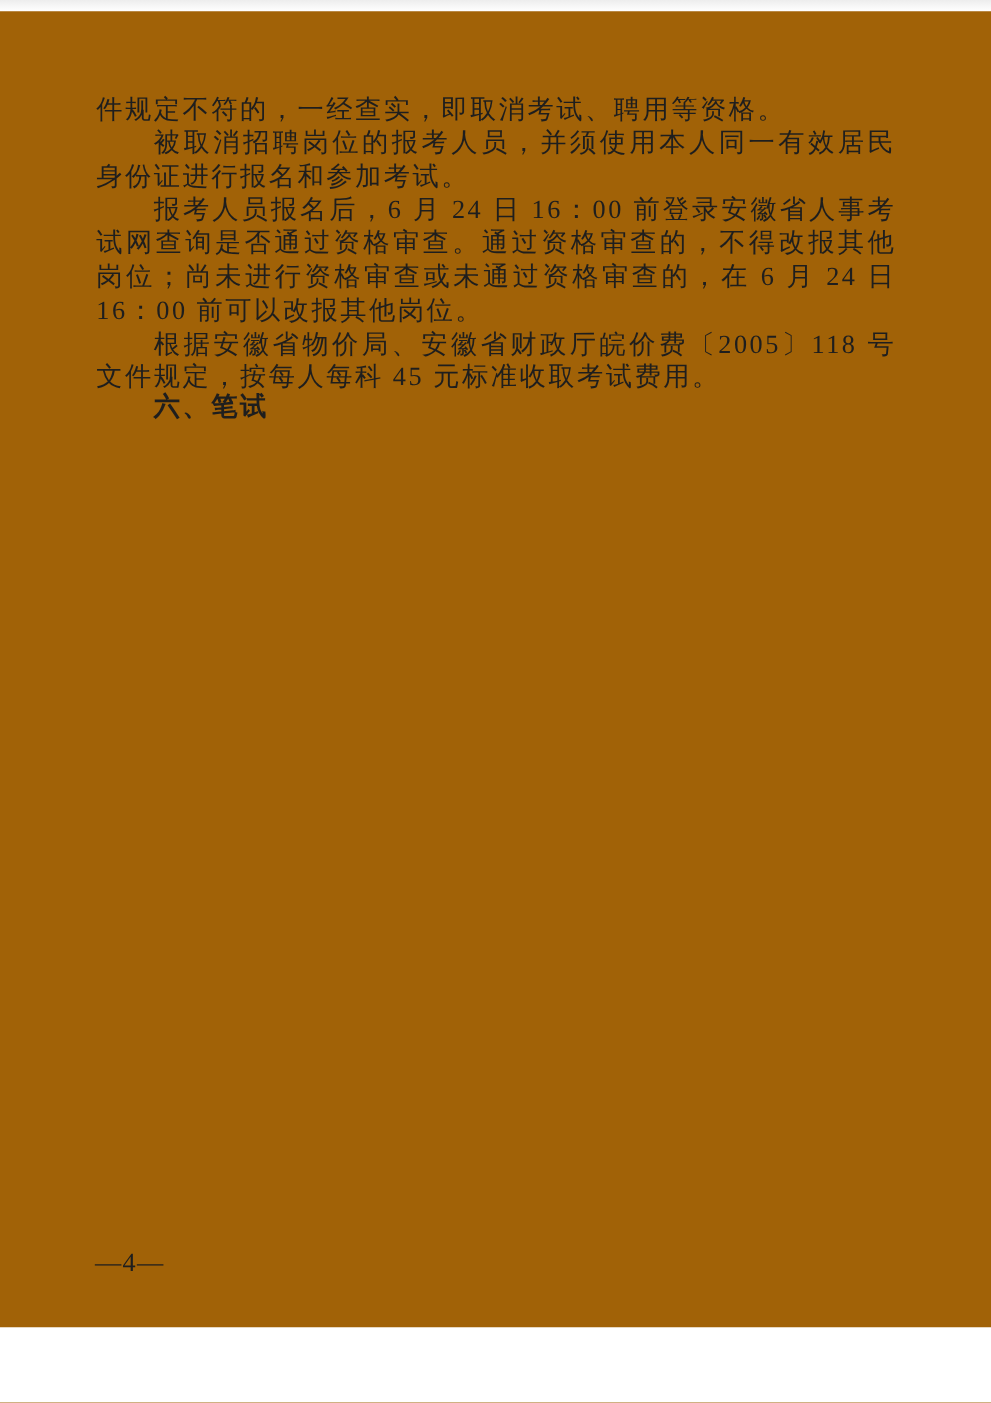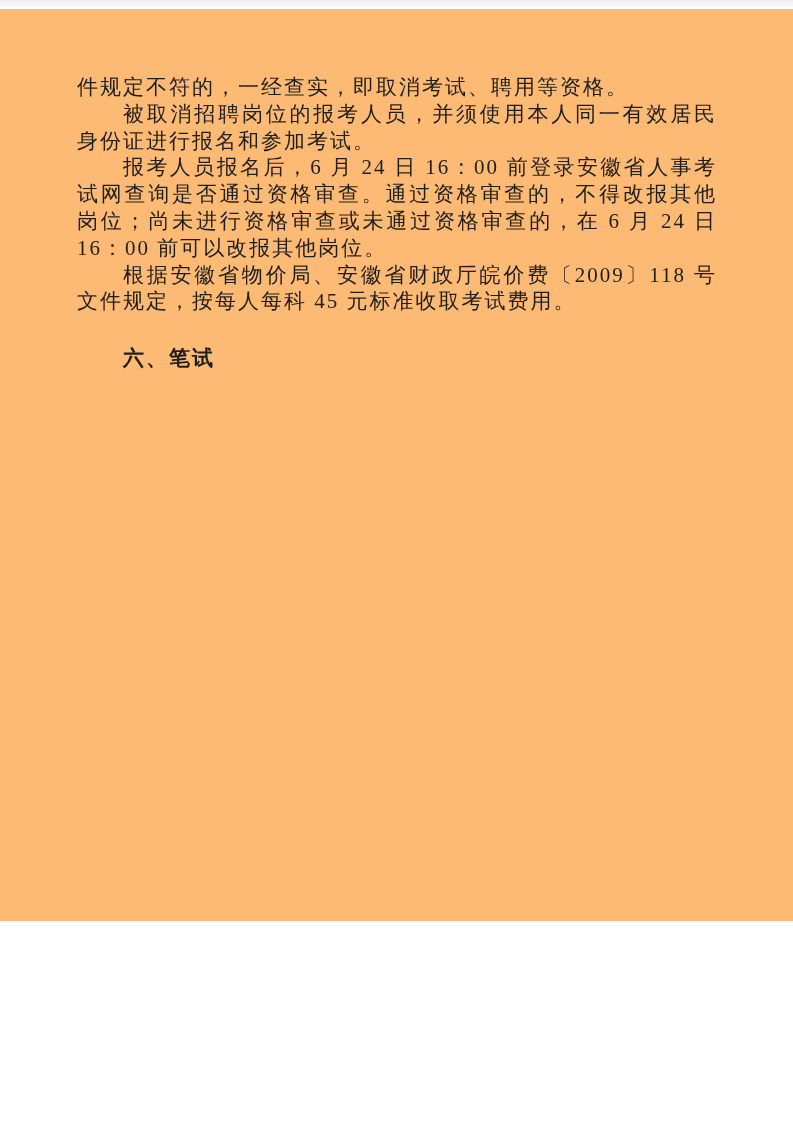--- a/index.html
+++ b/index.html
@@ -3,22 +3,22 @@
 <meta charset="utf-8">
 <style>
   html, body {
     margin: 0;
     padding: 0;
     background: #ffffff;
   }
   .page {
     position: relative;
     width: 793px;
-    height: 921px;
-    background: #fdba74;
+    height: 1062px;
+    background: #a16207;
     overflow: hidden;
     color: #1e1e1e;
   }
   .scan-edge {
     position: absolute;
     top: 0;
     left: 0;
     right: 0;
     height: 9px;
     background: linear-gradient(#ededed, #ffffff);
@@ -37,24 +37,23 @@
     text-justify: inter-character;
   }
   .content p {
     margin: 0;
     text-indent: 46px;
   }
   .content p.no-indent {
     text-indent: 0;
   }
   .content p.heading {
-    font-family: Liberation Serif, serif;
+    font-family: Liberation Mono, monospace;
     font-weight: 700;
     letter-spacing: 2px;
-    margin-top: 30px;
   }
   .footer {
     position: absolute;
     left: 76px;
     top: 998px;
     font-family: "Liberation Serif", "DejaVu Serif", serif;
     font-size: 21px;
     letter-spacing: 1px;
     color: #1e1e1e;
   }
@@ -62,18 +61,18 @@
 </head>
 <body>
 
 <div class="page">
   <div class="scan-edge"></div>
 
   <div class="content">
     <p class="no-indent">件规定不符的，一经查实，即取消考试、聘用等资格。</p>
     <p>被取消招聘岗位的报考人员，并须使用本人同一有效居民身份证进行报名和参加考试。</p>
     <p>报考人员报名后，6 月 24 日 16：00 前登录安徽省人事考试网查询是否通过资格审查。通过资格审查的，不得改报其他岗位；尚未进行资格审查或未通过资格审查的，在 6 月 24 日 16：00 前可以改报其他岗位。</p>
-    <p>根据安徽省物价局、安徽省财政厅皖价费〔2009〕118 号文件规定，按每人每科 45 元标准收取考试费用。</p>
+    <p>根据安徽省物价局、安徽省财政厅皖价费〔2005〕118 号文件规定，按每人每科 45 元标准收取考试费用。</p>
     <p class="heading">六、笔试</p>
   </div>
 
   <div class="footer">—4—</div>
 </div>
 
 </body></html>

